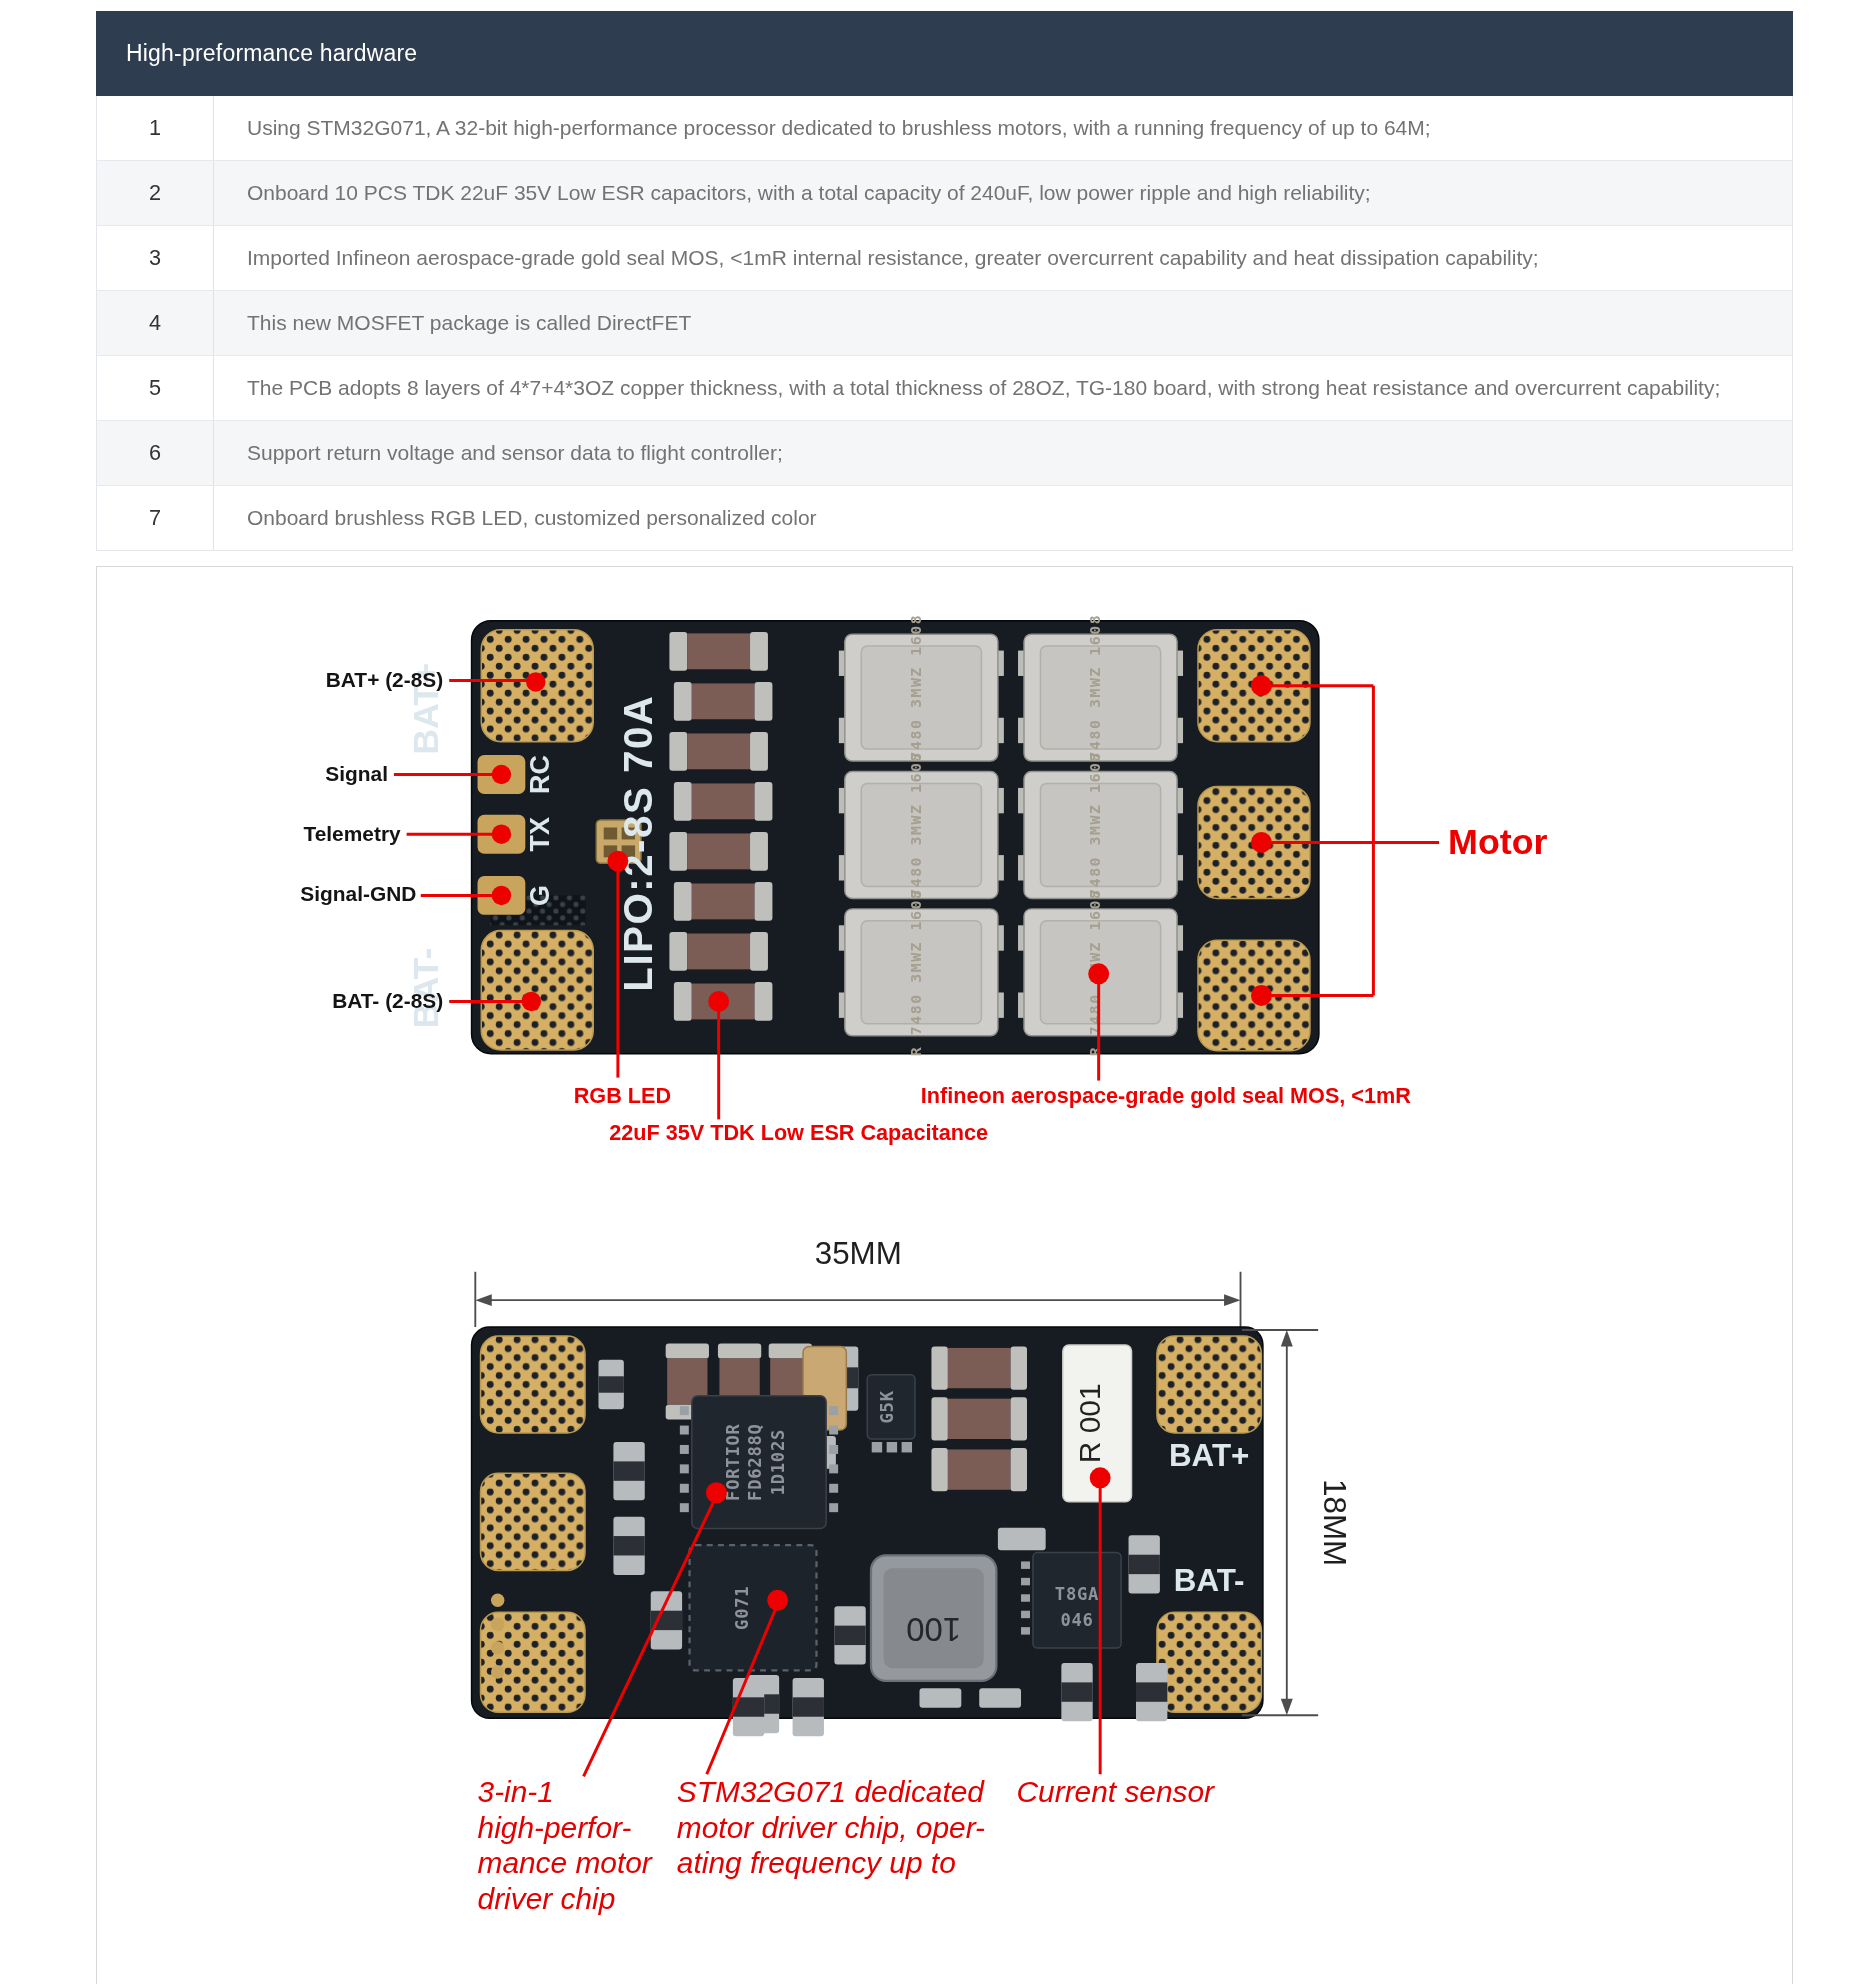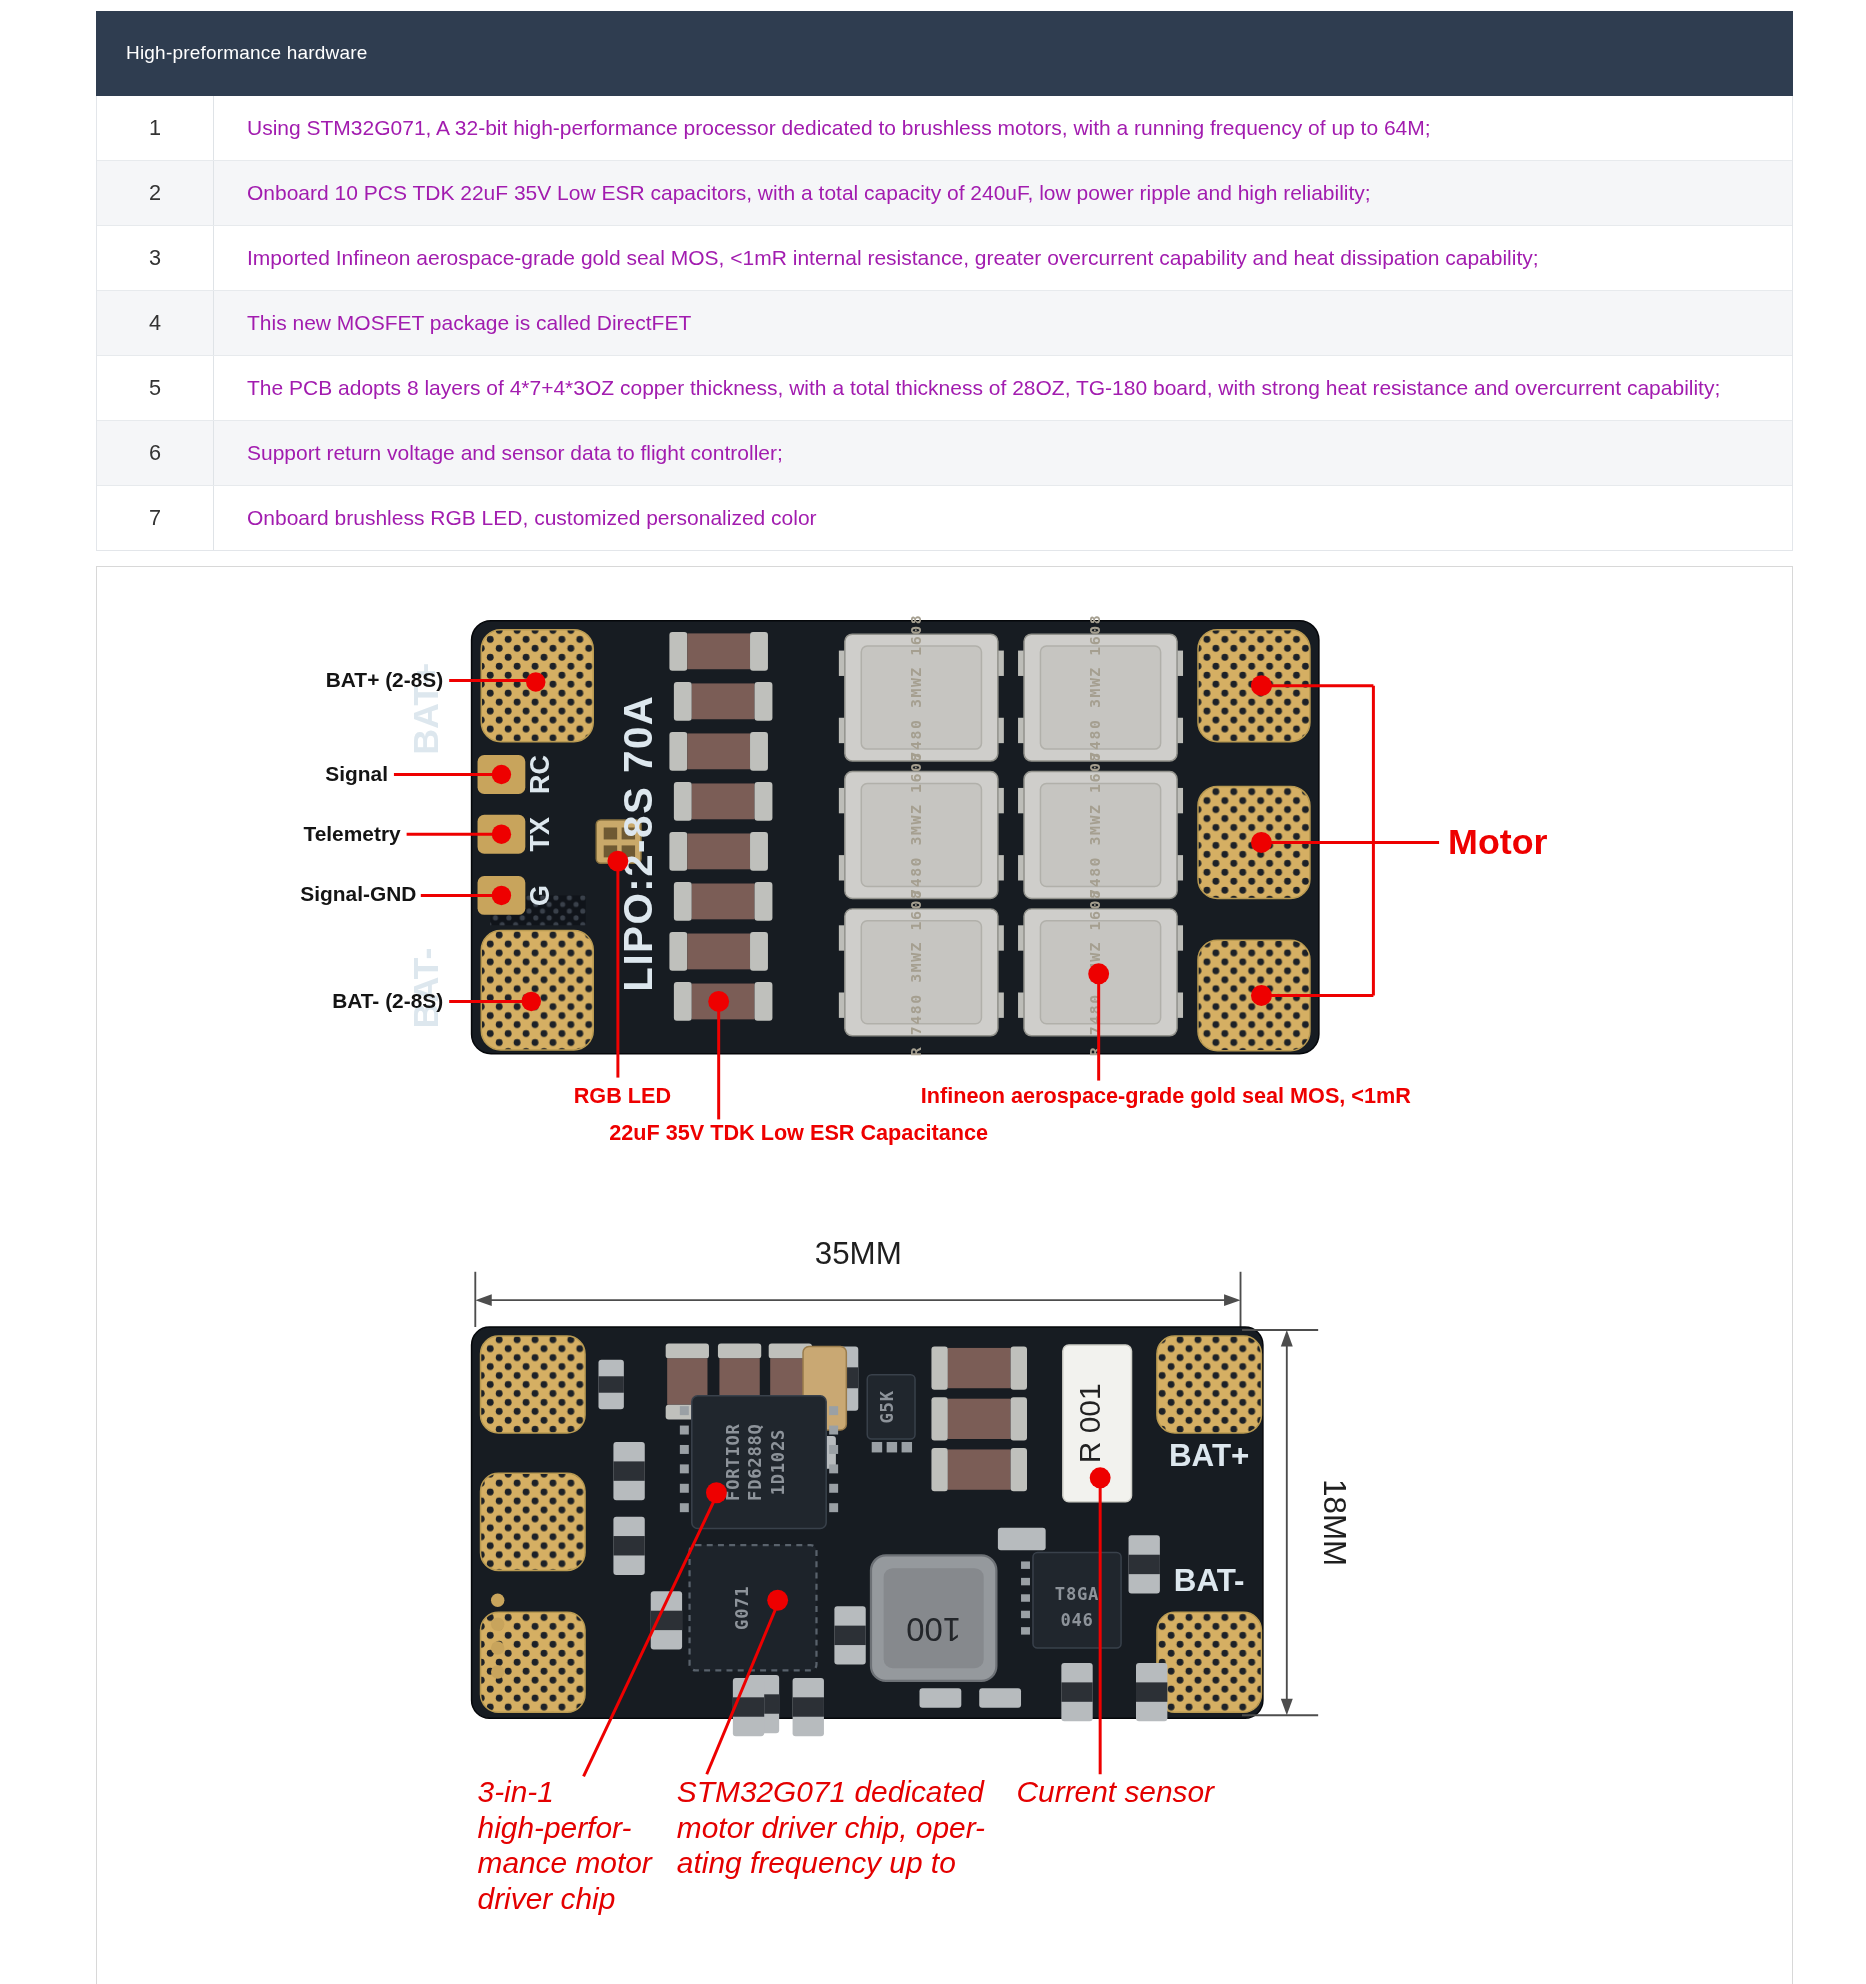--- a/index.html
+++ b/index.html
@@ -7,33 +7,33 @@
     width:1867px;height:1985px;position:relative;background:#ffffff;
     font-family:"Liberation Sans",sans-serif;overflow:hidden;
   }
   
   .table-wrap{
     position:absolute;left:96px;top:10.5px;width:1697px;
   }
   .tbl-header{
     height:85px;background:#2f3d50;color:#fff;
     display:flex;align-items:center;
-    font-size:19px;padding-left:30px;letter-spacing:0.2px;
+    font-size:23px;padding-left:30px;letter-spacing:0.2px;
   }
   .tbl-body{border:0.7px solid #e3e6ea;border-top:none;background:#fff;}
   .frow{display:flex;height:64px;align-items:stretch;border-bottom:0.7px solid #e7eaed;}
   .frow:last-child{border-bottom:none;}
   .frow.alt{background:#f5f6f8;}
   .fnum{
     width:116px;flex:0 0 116px;display:flex;align-items:center;justify-content:center;
     font-size:21.7px;color:#333;border-right:0.7px solid #dfe3e7;
   }
   .ftext{
     flex:1;display:flex;align-items:center;padding-left:33px;padding-right:15px;
-    font-size:21px;color:#a21caf;white-space:nowrap;overflow:hidden;
+    font-size:21px;color:#737373;white-space:nowrap;overflow:hidden;
   }
   
   .panel{
     position:absolute;left:96px;top:566px;width:1695px;height:1423px;
     background:#fff;border:0.7px solid #d8d8d8;
   }
   .fig{position:absolute;}
   
   .redline{stroke:#ee0000;stroke-width:4;fill:none;}
   .reddot{fill:#ee0000;}

